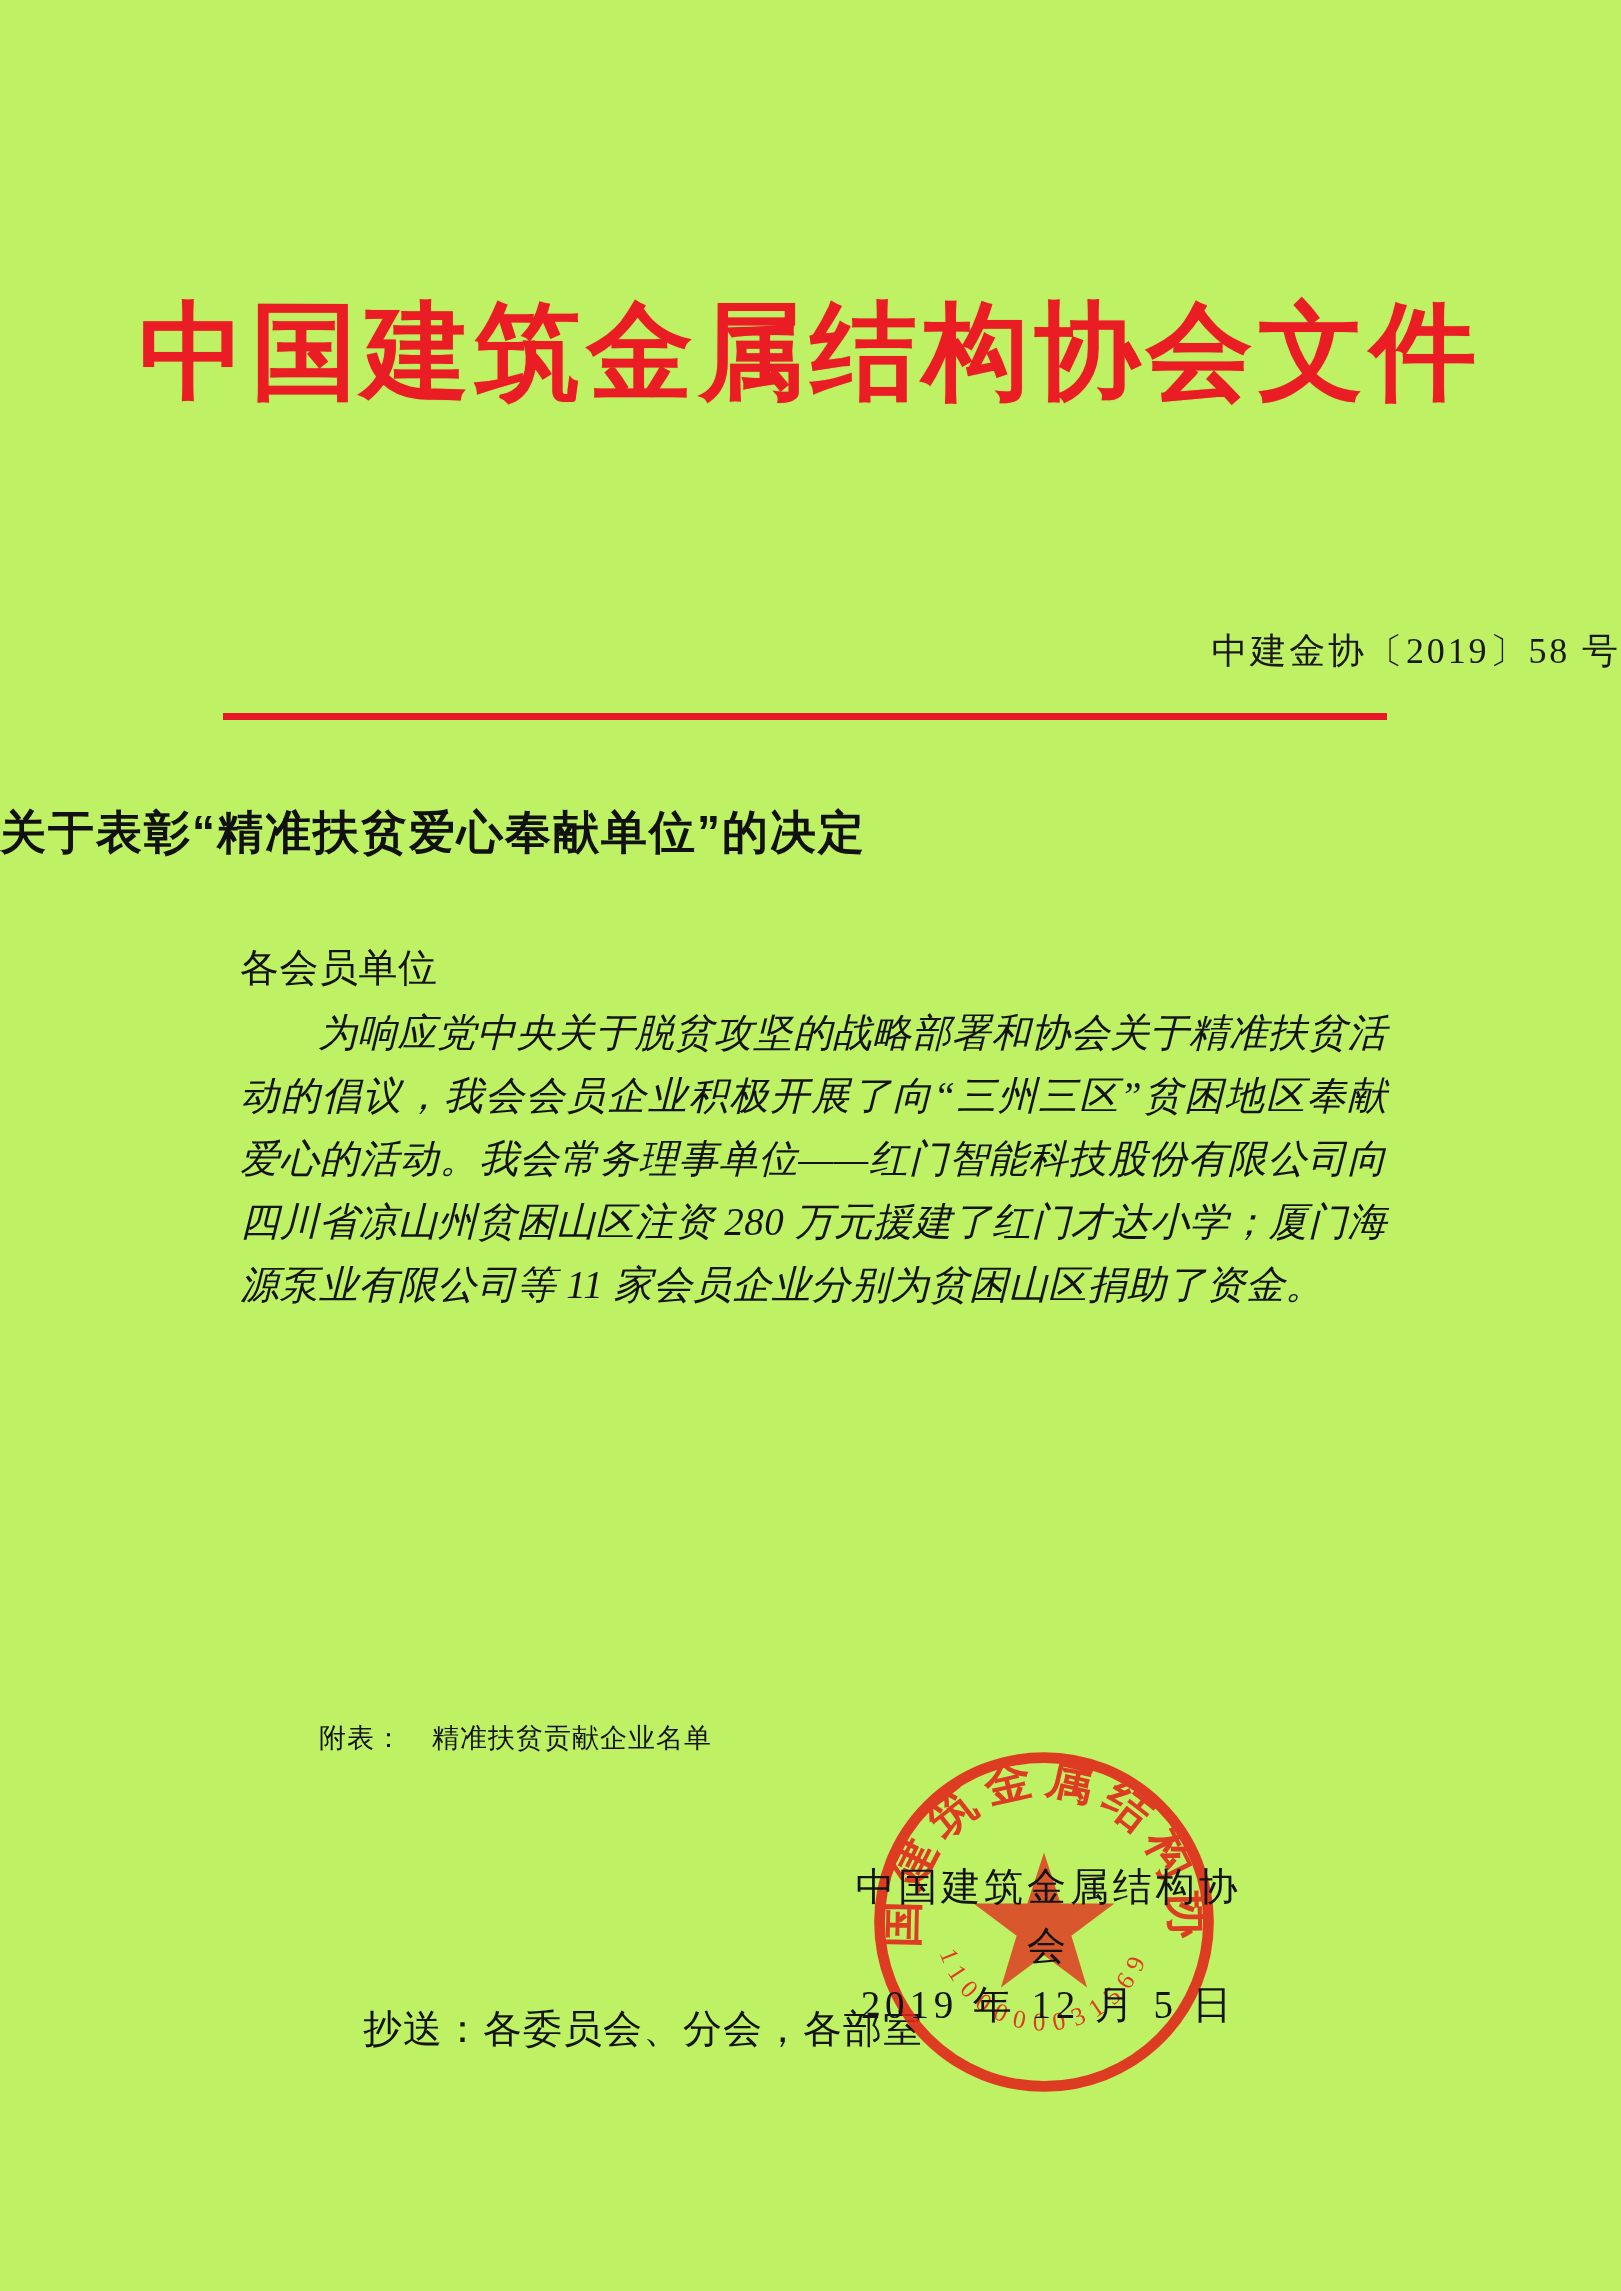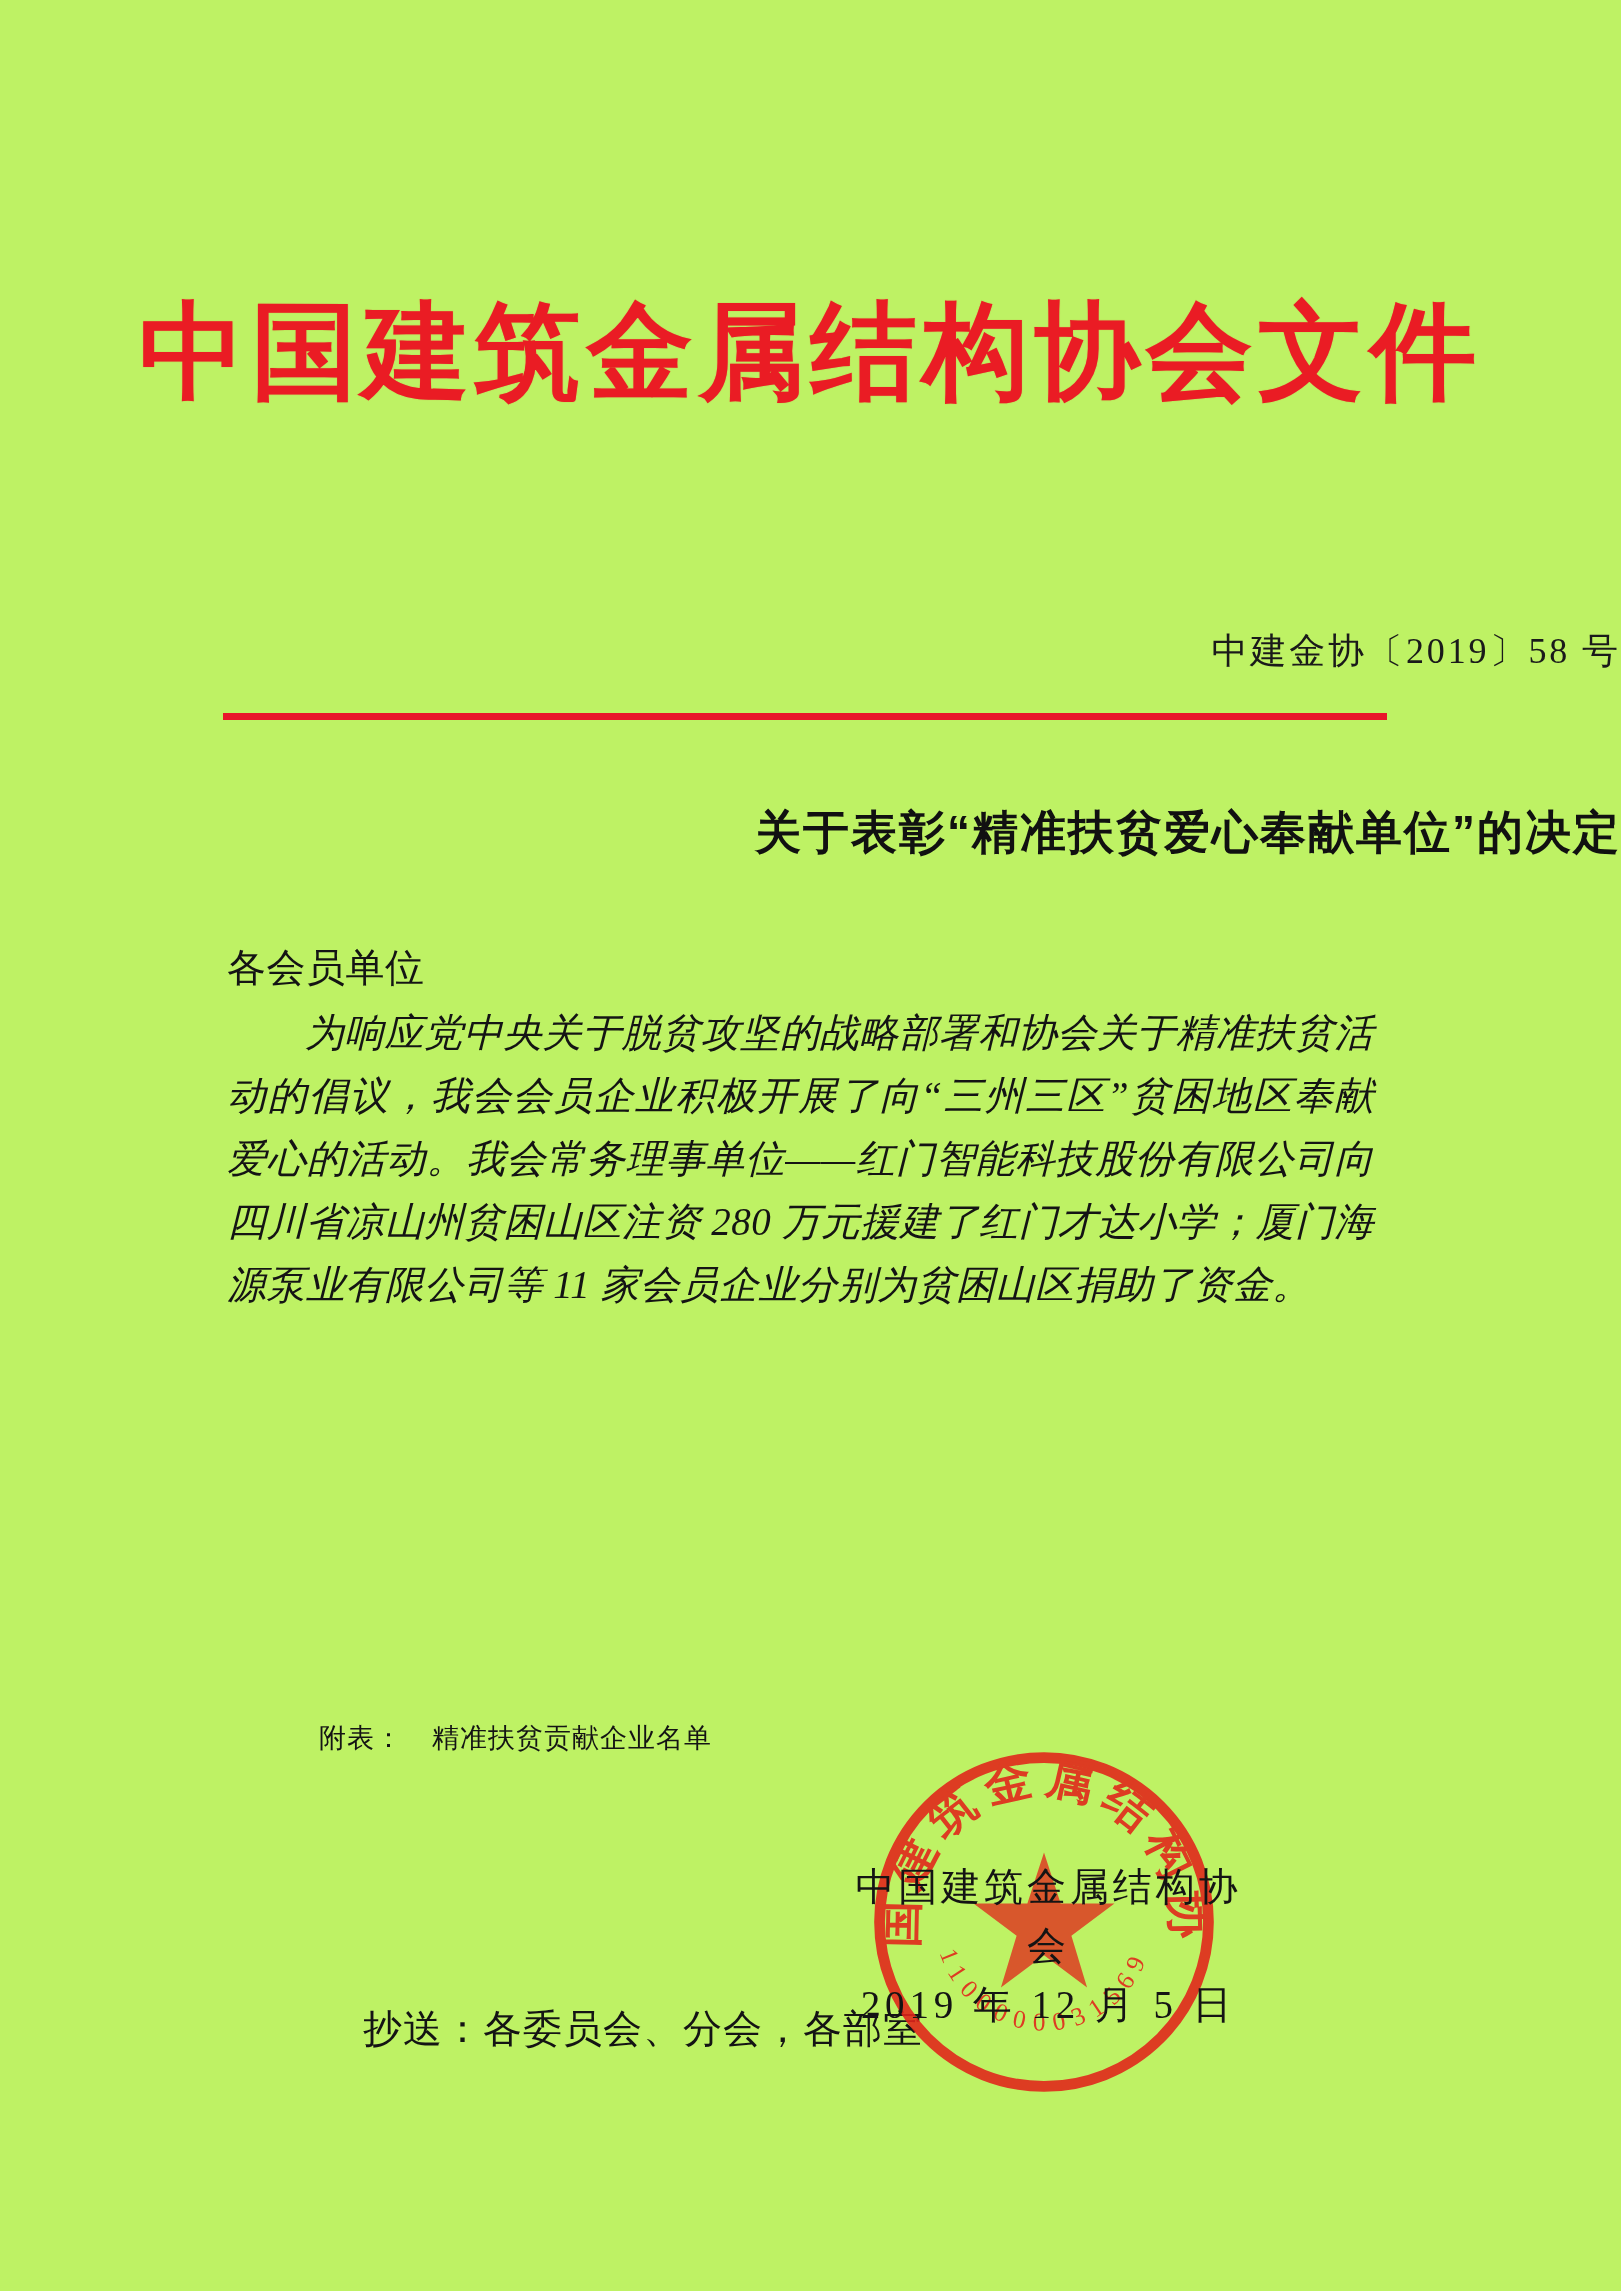--- a/index.html
+++ b/index.html
@@ -57,33 +57,33 @@
     height: 6.9px;
     background: #e8172a;
   }
 
   
   .doc-title {
     position: absolute;
     left: 0;
     top: 802px;
     width: 1621px;
-    text-align: right;
+    text-align: left;
     font-size: 46px;
     font-weight: bold;
     color: #111111;
     letter-spacing: 2px;
     white-space: nowrap;
     font-family: "Liberation Sans", "DejaVu Sans", sans-serif;
   }
 
   
   .body-block {
     position: absolute;
-    left: 227px;
+    left: 240px;
     top: 936px;
     width: 1147px;
     font-size: 39px;
     line-height: 63px;
     color: #141414;
     letter-spacing: 0.5px;
   }
   .salutation {
     margin: 0 0 2px 0;
   }

